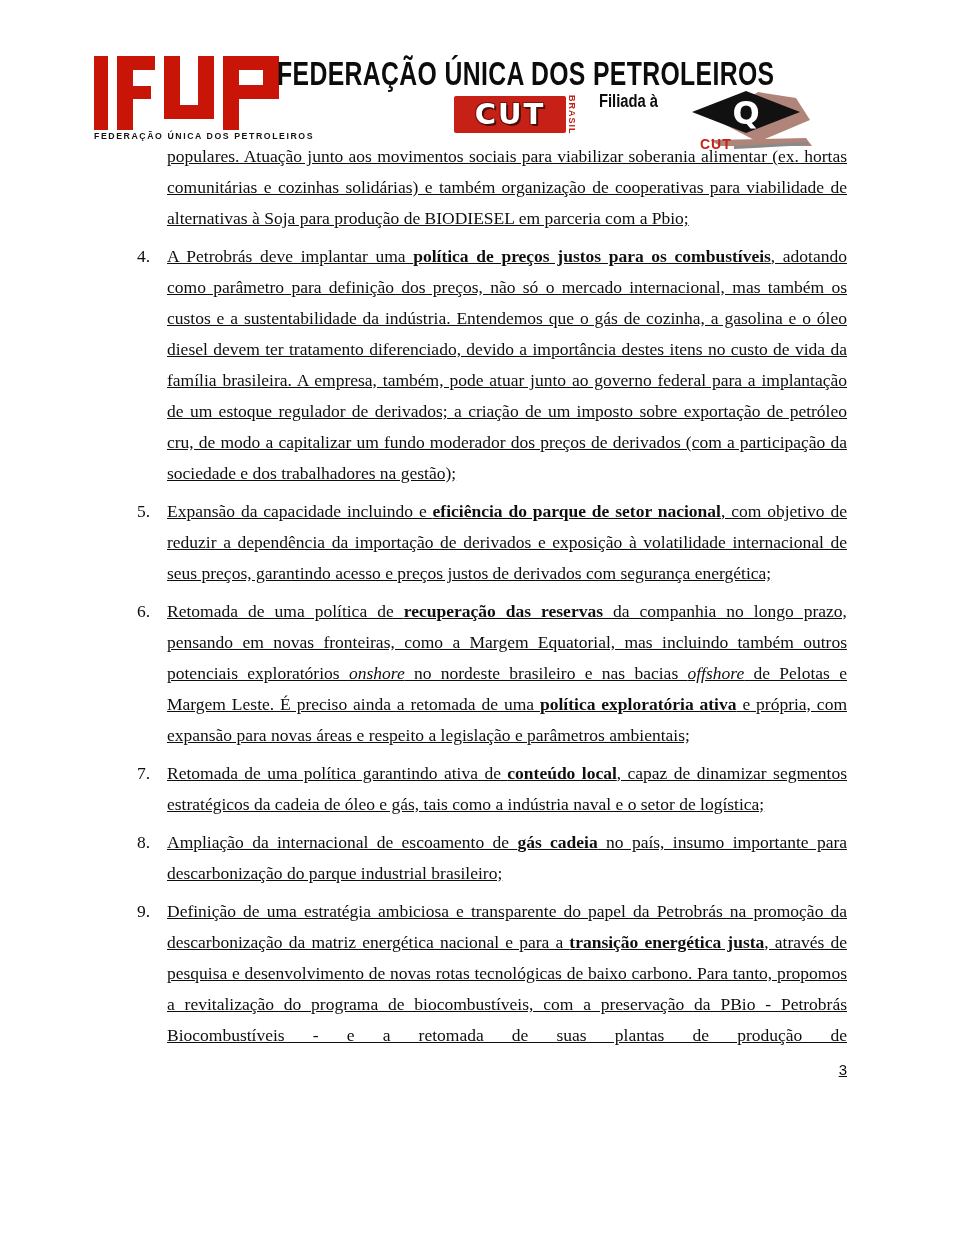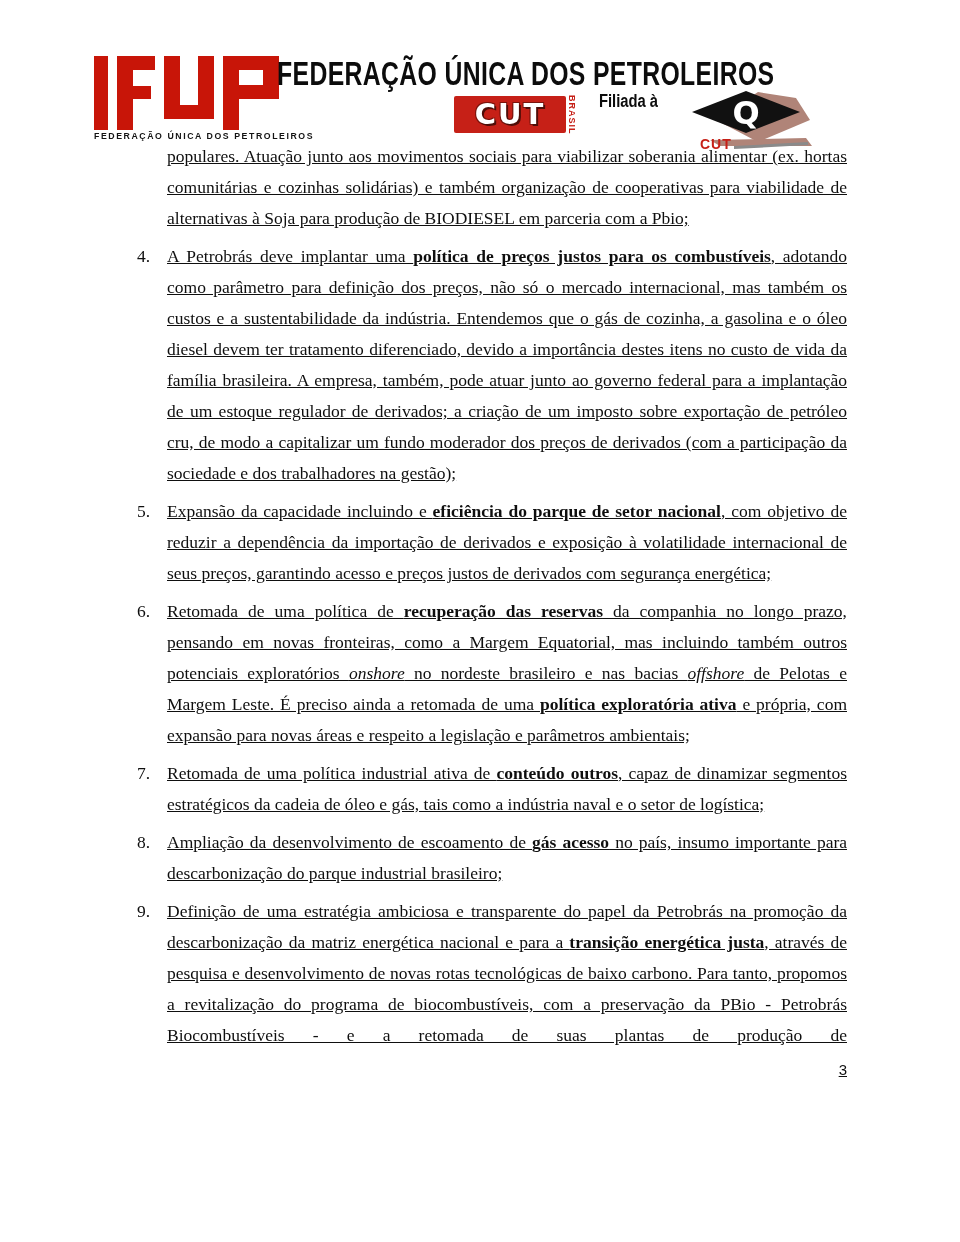--- a/index.html
+++ b/index.html
@@ -100,17 +100,17 @@
     <text x="14" y="65" font-family="Liberation Sans, sans-serif" font-weight="bold" font-size="14" fill="#c62017" letter-spacing="1">CUT</text>
     <polygon points="48,62 122,58 122,61 48,65" fill="#8a8a8a"></polygon>
   </svg>
 </div>
 
 <div class="doc">
     <div class="para"><span>populares. Atuação junto aos movimentos sociais para viabilizar soberania alimentar (ex. hortas comunitárias e cozinhas solidárias) e também organização de cooperativas para viabilidade de alternativas à Soja para produção de BIODIESEL em parceria com a Pbio;</span></div>
     <div class="para"><span class="num">4.</span><span>A Petrobrás deve implantar uma </span><b>política de preços justos para os combustíveis</b><span>, adotando como parâmetro para definição dos preços, não só o mercado internacional, mas também os custos e a sustentabilidade da indústria. Entendemos que o gás de cozinha, a gasolina e o óleo diesel devem ter tratamento diferenciado, devido a importância destes itens no custo de vida da família brasileira. A empresa, também, pode atuar junto ao governo federal para a implantação de um estoque regulador de derivados; a criação de um imposto sobre exportação de petróleo cru, de modo a capitalizar um fundo moderador dos preços de derivados (com a participação da sociedade e dos trabalhadores na gestão);</span></div>
     <div class="para"><span class="num">5.</span><span>Expansão da capacidade incluindo e </span><b>eficiência do parque de setor nacional</b><span>, com objetivo de reduzir a dependência da importação de derivados e exposição à volatilidade internacional de seus preços, garantindo acesso e preços justos de derivados com segurança energética;</span></div>
     <div class="para"><span class="num">6.</span><span>Retomada de uma política de </span><b>recuperação das reservas</b><span> da companhia no longo prazo, pensando em novas fronteiras, como a Margem Equatorial, mas incluindo também outros potenciais exploratórios </span><i>onshore</i><span> no nordeste brasileiro e nas bacias </span><i>offshore</i><span> de Pelotas e Margem Leste. É preciso ainda a retomada de uma </span><b>política exploratória ativa</b><span> e própria, com expansão para novas áreas e respeito a legislação e parâmetros ambientais;</span></div>
-    <div class="para"><span class="num">7.</span><span>Retomada de uma política industrial ativa de </span><b>conteúdo outros</b><span>, capaz de dinamizar segmentos estratégicos da cadeia de óleo e gás, tais como a indústria naval e o setor de logística;</span></div>
-    <div class="para"><span class="num">8.</span><span>Ampliação da desenvolvimento de escoamento de </span><b>gás acesso</b><span> no país, insumo importante para descarbonização do parque industrial brasileiro;</span></div>
+    <div class="para"><span class="num">7.</span><span>Retomada de uma política garantindo ativa de </span><b>conteúdo local</b><span>, capaz de dinamizar segmentos estratégicos da cadeia de óleo e gás, tais como a indústria naval e o setor de logística;</span></div>
+    <div class="para"><span class="num">8.</span><span>Ampliação da internacional de escoamento de </span><b>gás cadeia</b><span> no país, insumo importante para descarbonização do parque industrial brasileiro;</span></div>
     <div class="para justify-last"><span class="num">9.</span><span>Definição de uma estratégia ambiciosa e transparente do papel da Petrobrás na promoção da descarbonização da matriz energética nacional e para a </span><b>transição energética justa</b><span>, através de pesquisa e desenvolvimento de novas rotas tecnológicas de baixo carbono. Para tanto, propomos a revitalização do programa de biocombustíveis, com a preservação da PBio - Petrobrás Biocombustíveis - e a retomada de suas plantas de produção de</span></div>
     <div class="page-num">3</div>
   </div>
 
 </body></html>

